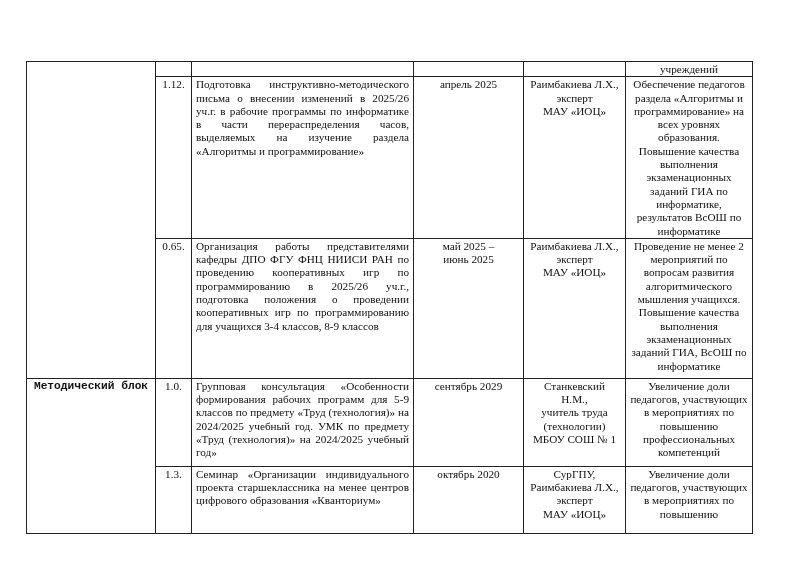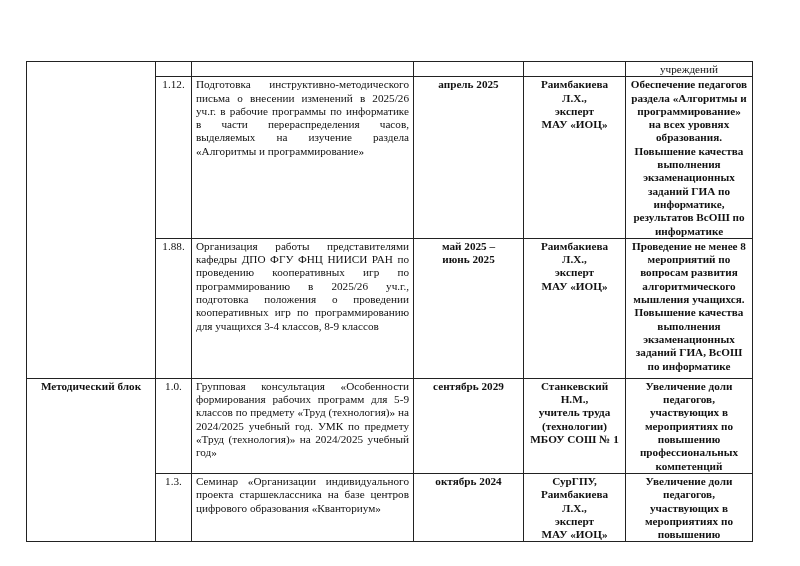--- a/index.html
+++ b/index.html
@@ -6,23 +6,23 @@
   body { width:800px; height:566px; position:relative; overflow:hidden;
          font-family:"Liberation Serif", "DejaVu Serif", serif; color:#111; }
   table.plan { position:absolute; left:26px; top:61px; border-collapse:collapse;
                table-layout:fixed; width:726px; font-size:11.2px; line-height:13.3px; }
   table.plan td { border:1px solid #222; vertical-align:top; padding:1px 4px 0 4px; }
   col.c1 { width:129px; } col.c2 { width:36px; } col.c3 { width:222px; }
   col.c4 { width:110px; } col.c5 { width:102px; } col.c6 { width:127px; }
   .num { text-align:center; }
   .desc { text-align:justify; text-align-last:left; }
   .center { text-align:center; }
-  .block { text-align:center; font-weight:bold; }
+  .block { text-align:center; font-weight:bold;font-family:Liberation Mono, monospace; }
   .cont td { height:12px; }
-  .multiline { white-space:pre-line;font-weight:bold; }
+  .multiline { white-space:pre-line; }
 </style>
 </head>
 <body>
 
 <table class="plan">
   <colgroup>
     <col class="c1">
       <col class="c2">
       <col class="c3">
       <col class="c4">
@@ -42,46 +42,46 @@
       <td class="num">1.12.</td>
       <td class="desc">Подготовка инструктивно-методического письма о внесении изменений в 2025/26 уч.г. в рабочие программы по информатике в части перераспределения часов, выделяемых на изучение раздела «Алгоритмы и программирование»</td>
       <td class="center multiline">апрель 2025</td>
       <td class="center multiline">Раимбакиева Л.Х.,
 эксперт
 МАУ «ИОЦ»</td>
       <td class="center multiline">Обеспечение педагогов раздела «Алгоритмы и программирование» на всех уровнях образования.
 Повышение качества выполнения экзаменационных заданий ГИА по информатике, результатов ВсОШ по информатике</td>
     </tr>
     <tr style="height:140px">
-      <td class="num">1.88.</td>
+      <td class="num">0.65.</td>
       <td class="desc">Организация работы представителями кафедры ДПО ФГУ ФНЦ НИИСИ РАН по проведению кооперативных игр по программированию в 2025/26 уч.г., подготовка положения о проведении кооперативных игр по программированию для учащихся 3-4 классов, 8-9 классов</td>
       <td class="center multiline">май 2025 –
 июнь 2025</td>
       <td class="center multiline">Раимбакиева Л.Х.,
 эксперт
 МАУ «ИОЦ»</td>
-      <td class="center multiline">Проведение не менее 8 мероприятий по вопросам развития алгоритмического мышления учащихся.
+      <td class="center multiline">Проведение не менее 2 мероприятий по вопросам развития алгоритмического мышления учащихся.
 Повышение качества выполнения экзаменационных заданий ГИА, ВсОШ по информатике</td>
     </tr>
     <tr style="height:88px">
       <td rowspan="2" class="block">Методический блок</td>
       <td class="num">1.0.</td>
       <td class="desc">Групповая консультация «Особенности формирования рабочих программ для 5-9 классов по предмету «Труд (технология)» на 2024/2025 учебный год. УМК по предмету «Труд (технология)» на 2024/2025 учебный год»</td>
       <td class="center multiline">сентябрь 2029</td>
       <td class="center multiline">Станкевский
 Н.М.,
 учитель труда
 (технологии)
 МБОУ СОШ № 1</td>
       <td class="center multiline">Увеличение доли педагогов, участвующих в мероприятиях по повышению профессиональных компетенций</td>
     </tr>
     <tr style="height:67px">
       <td class="num">1.3.</td>
-      <td class="desc">Семинар «Организации индивидуального проекта старшеклассника на базе центров цифрового образования «Кванториум»</td>
-      <td class="center multiline">октябрь 2024</td>
+      <td class="desc">Семинар «Организации индивидуального проекта старшеклассника на менее центров цифрового образования «Кванториум»</td>
+      <td class="center multiline">октябрь 2020</td>
       <td class="center multiline">СурГПУ,
 Раимбакиева Л.Х.,
 эксперт
 МАУ «ИОЦ»</td>
       <td class="center multiline">Увеличение доли педагогов, участвующих в мероприятиях по повышению</td>
     </tr>
   </tbody>
 </table>
 
 </body></html>

